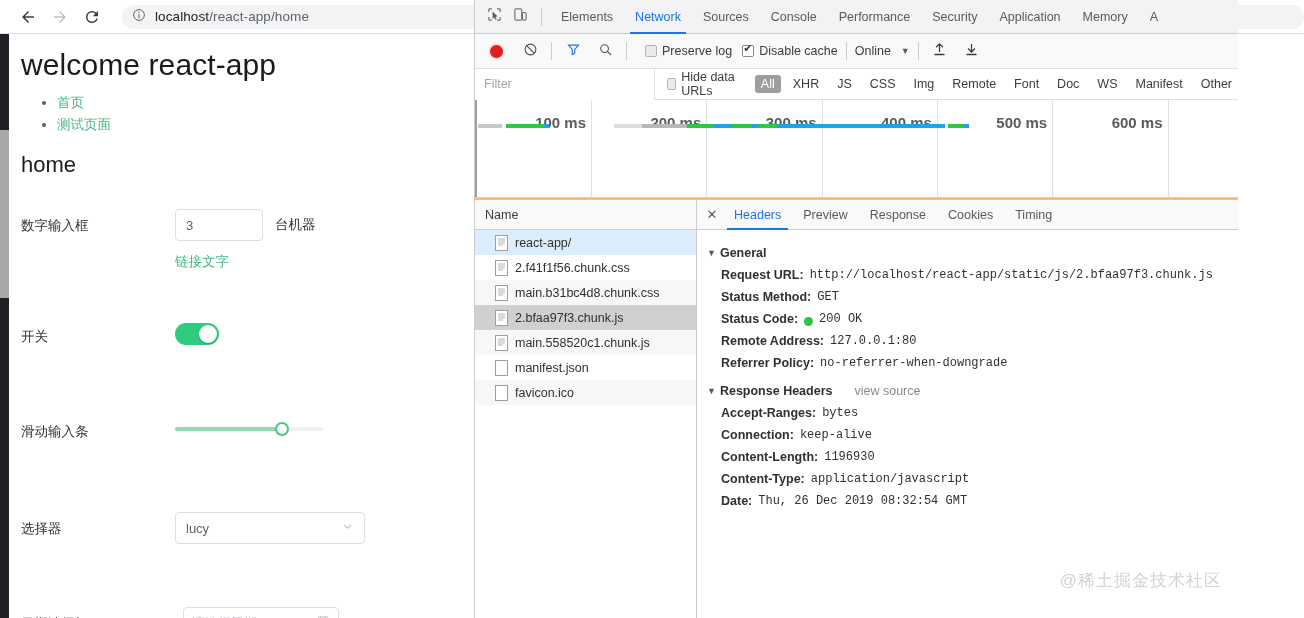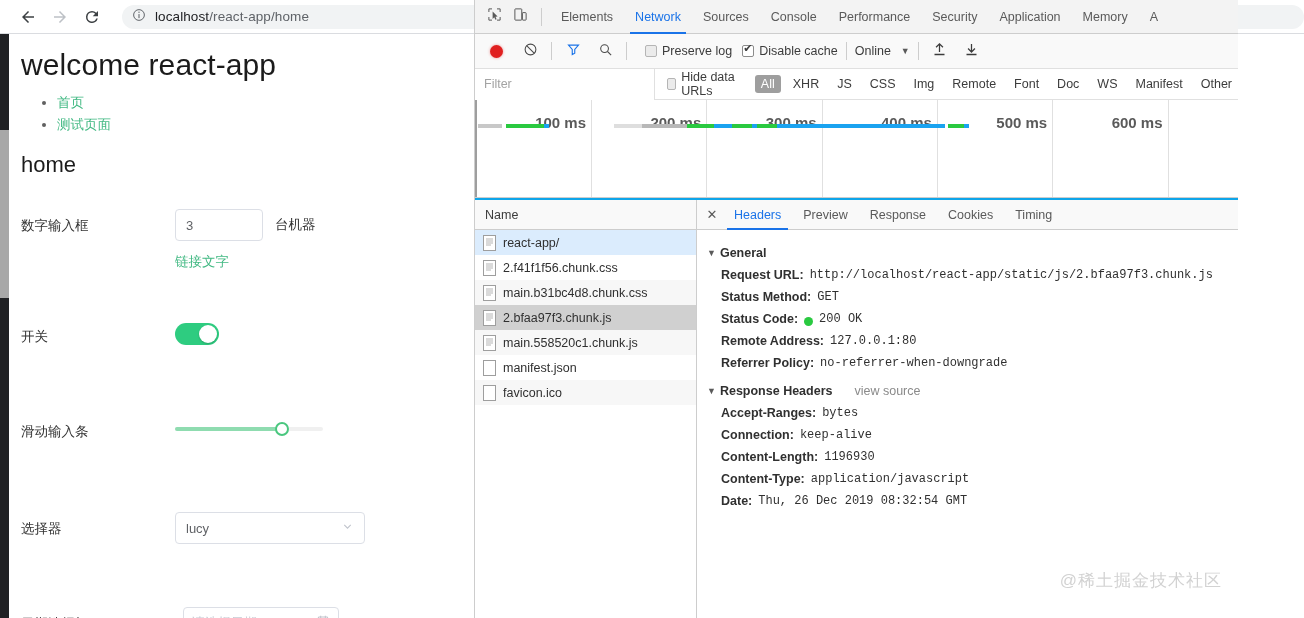--- a/index.html
+++ b/index.html
@@ -102,21 +102,21 @@
     height:32px; border-radius:4px; font-size:13.5px; padding:0 16px;
     cursor:pointer; border:1px solid transparent; letter-spacing:2px;
     font-family:"Liberation Sans", sans-serif;
   }
   .btn-primary{ background:#b91c1c; color:#fff; border-color:#2bb673; }
   .btn-default{ background:#fff; color:#333; border-color:#dcdfe6; }
 
   
   #devtools{
     position:absolute; left:474px; top:0; width:764px; height:618px;
-    background:#0ea5e9; border-left:1px solid #cdcdcd;
+    background:#fdba74; border-left:1px solid #cdcdcd;
     font-family:"Liberation Sans", sans-serif;
   }
   #dt-tabbar{
     height:34px; display:flex; align-items:center;
     border-bottom:1px solid #cdcdcd; background:#f3f3f3; padding-left:6px;
   }
   .dt-icon-btn{
     width:26px; height:26px; display:flex; align-items:center; justify-content:center;
     cursor:pointer; border-radius:2px;
   }
@@ -177,21 +177,21 @@
 
   #dt-split{ position:absolute; top:200px; left:0; right:0; bottom:0; display:flex; }
   #req-list{
     width:222px; border-right:1px solid #cdcdcd; background:#fff; overflow:hidden; position:relative;
   }
   #req-head{
     height:30px; line-height:30px; font-size:12.5px; color:#3c3c3c; padding-left:10px;
     border-bottom:1px solid #cdcdcd; background:#f9f9f9;
   }
   .req-row{
-    height:25px; display:flex; align-items:center; padding-left:8px; font-size:12.5px;
+    height:25px; display:flex; align-items:center; padding-left:20px; font-size:12.5px;
     color:#303030; cursor:pointer; white-space:nowrap;
   }
   .req-row.alt{ background:#f7f7f7; }
   .req-row.selected{ background:#dbecfd; }
   .req-row.active-sel{ background:#d0d0d0; }
   .doc-ico{ width:13px; height:16px; margin-right:7px; flex:0 0 auto; }
 
   #detail-pane{ flex:1; position:relative; background:#fff; overflow:hidden; }
   #detail-tabs{
     height:30px; display:flex; align-items:center; border-bottom:1px solid #cdcdcd; background:#f9f9f9;

